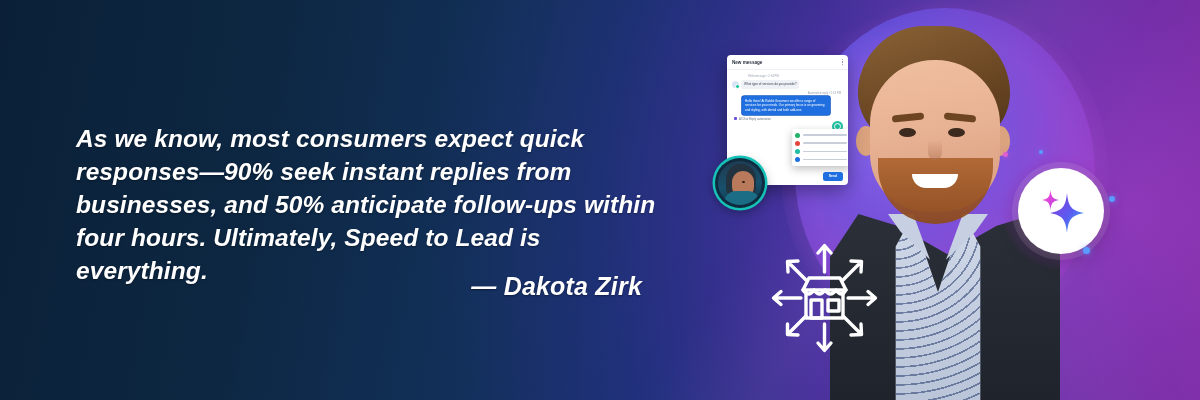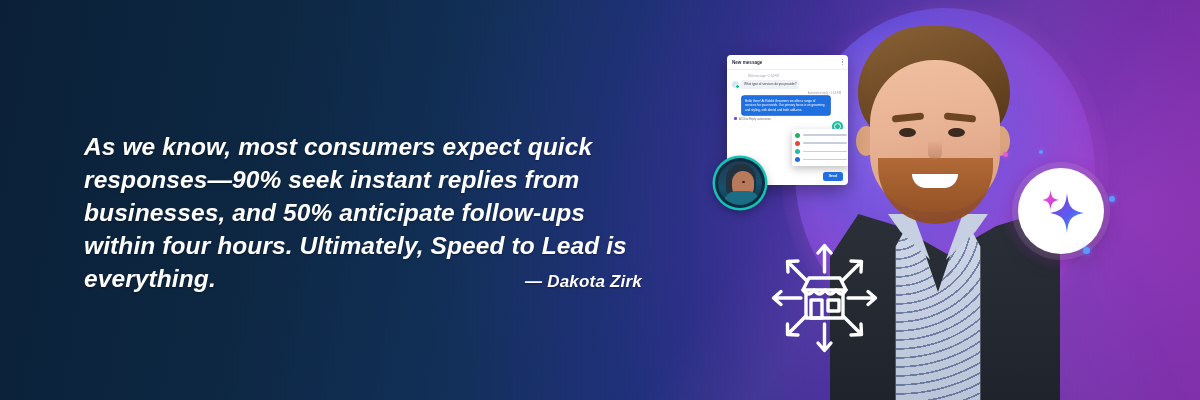--- a/index.html
+++ b/index.html
@@ -20,25 +20,25 @@
     background:
       linear-gradient(125deg, rgba(255,255,255,0) 62%, rgba(255,255,255,.045) 70%, rgba(255,255,255,0) 78%),
       linear-gradient(70deg, rgba(255,255,255,0) 72%, rgba(255,255,255,.035) 80%, rgba(255,255,255,0) 88%);}
 
   
   .quote-wrap{position:absolute;left:72px;top:118px;width:600px;}
   .quote{
     color:#fff;font-style:italic;font-weight:600;
     font-size:24.5px;line-height:33px;letter-spacing:.1px;
     text-shadow:0 1px 2px rgba(0,0,0,.35);
-    margin:12px;white-space:pre-line;
+    margin:4px;white-space:pre-line;
   }
   .attrib{position:absolute;left:72px;top:272px;width:570px;text-align:right;}
   .attrib .name{
-    color:#fff;font-style:italic;font-weight:bold;font-size:17px;letter-spacing:.2px;
+    color:#fff;font-style:italic;font-weight:bold;font-size:25px;letter-spacing:.2px;
     text-shadow:0 1px 2px rgba(0,0,0,.4);
   }
   .attrib .role{
     display:block;color:#f2f5fa;font-style:italic;font-size:15.5px;margin-top:2px;
     text-shadow:0 1px 2px rgba(0,0,0,.35);
   }
 
   
   .portrait-halo{
     position:absolute;left:795px;top:8px;width:300px;height:330px;border-radius:50%;

